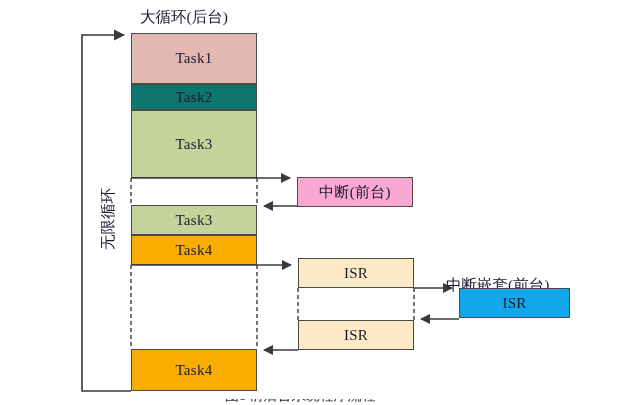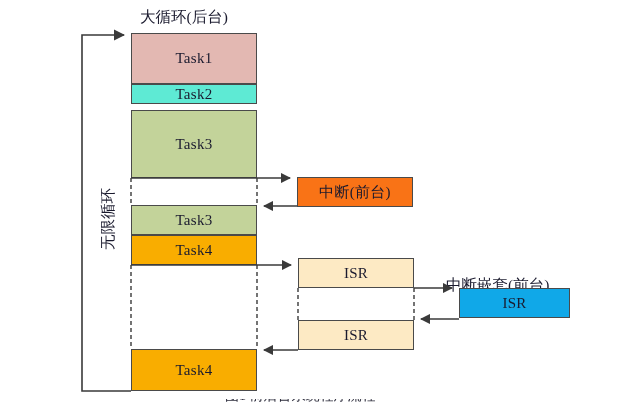--- a/index.html
+++ b/index.html
@@ -73,31 +73,31 @@
 <div id="canvas">
 
   <div class="label" style="left:140px; top:7px;">大循环(后台)</div>
 
   <div class="label" style="left:446px; top:268px;margin-top:7px;">中断嵌套(前台)</div>
 
   <div class="vlabel" style="left:98px; top:250px; transform: rotate(-90deg);">无限循环</div>
 
   <div class="box" style="left:131px; top:33px; width:126px; height:51px; background:#e3b8b2;">Task1</div>
 
-  <div class="box" style="left:131px; top:84px; width:126px; height:20px; background:#5eead4;">Task2</div>
+  <div class="box" style="left:131px; top:84px; width:126px; height:26px; background:#0f766e;">Task2</div>
 
   <div class="box" style="left:131px; top:110px; width:126px; height:68px; background:#c3d39a;">Task3</div>
 
   <div class="box" style="left:131px; top:205px; width:126px; height:30px; background:#c3d39a;">Task3</div>
 
   <div class="box" style="left:131px; top:235px; width:126px; height:30px; background:#f9ad00;">Task4</div>
 
   <div class="box" style="left:131px; top:349px; width:126px; height:42px; background:#f9ad00;">Task4</div>
 
-  <div class="box" style="left:297px; top:177px; width:116px; height:30px; background:#f97316;">中断(前台)</div>
+  <div class="box" style="left:297px; top:177px; width:116px; height:30px; background:#f9a8d4;">中断(前台)</div>
 
   <div class="box" style="left:298px; top:258px; width:116px; height:30px; background:#fdeac4;">ISR</div>
 
   <div class="box" style="left:298px; top:320px; width:116px; height:30px; background:#fdeac4;">ISR</div>
 
   <div class="box" style="left:459px; top:288px; width:111px; height:30px; background:#10a8e8;">ISR</div>
 
   <svg class="overlay">
     <defs>
       <marker id="arrowR" viewBox="0 0 10 10" refX="9" refY="5" markerWidth="7" markerHeight="7" orient="auto-start-reverse">

